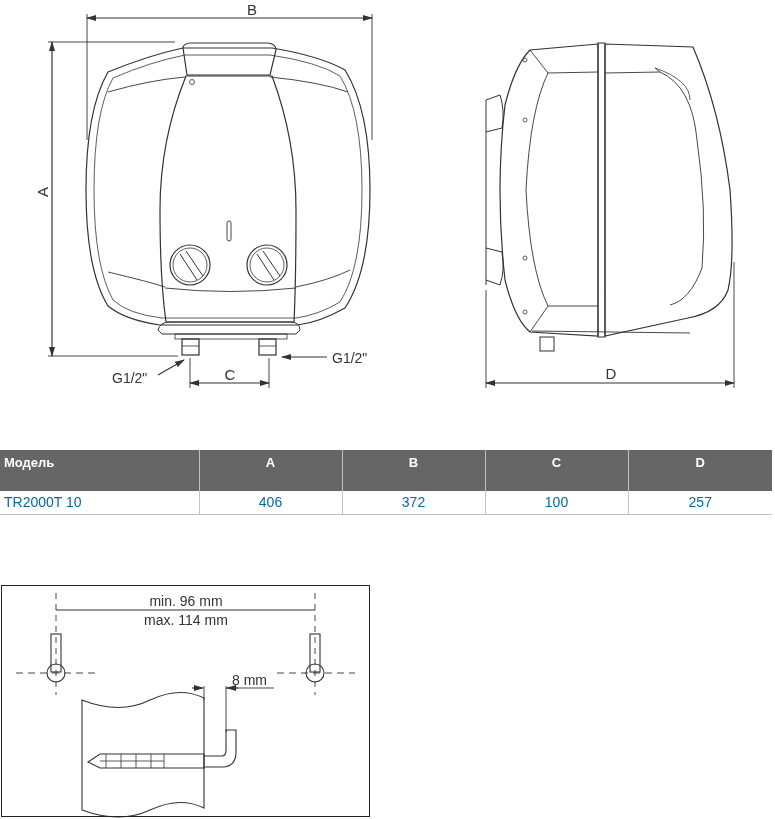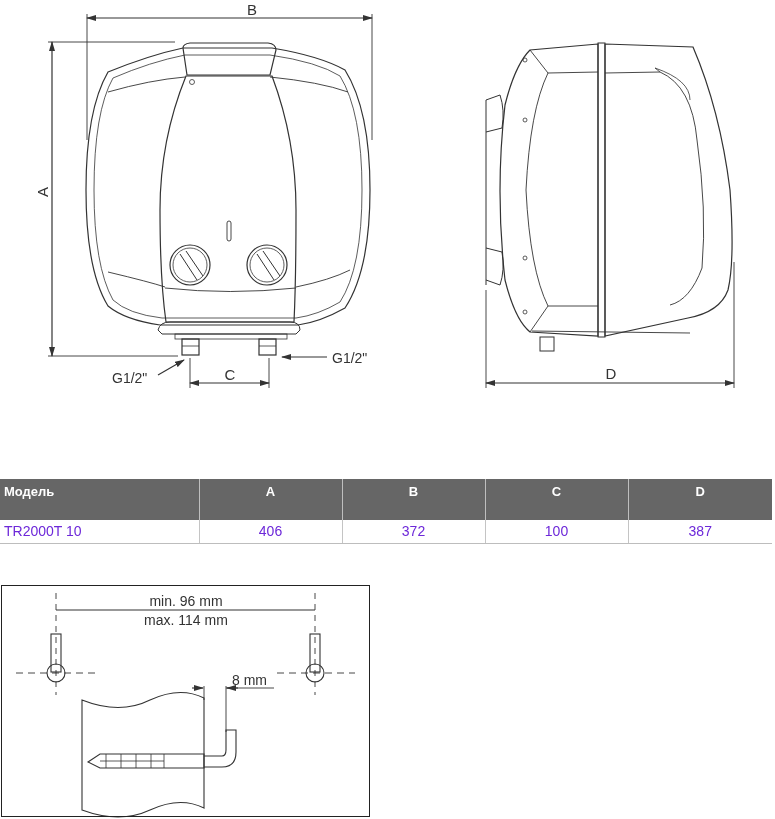--- a/index.html
+++ b/index.html
@@ -1,23 +1,23 @@
 <!DOCTYPE html>
 <html><head>
   <meta charset="utf-8">
   <style>
     html, body { margin: 0; padding: 0; background: #ffffff; }
     body { width: 775px; height: 819px; position: relative; overflow: hidden; font-family: "Liberation Sans", sans-serif; color: #222; }
     .drawing { position: absolute; left: 0; top: 0; }
     .lbl { font-family: "Liberation Sans", sans-serif; fill: #333; }
-    .spec-table { position: absolute; left: 0; top: 479px; width: 772px; border-collapse: collapse; table-layout: fixed; }
+    .spec-table { position: absolute; left: 0; top: 450px; width: 772px; border-collapse: collapse; table-layout: fixed; }
     .spec-table th { background: #666666; color: #ffffff; font-family: "Liberation Sans", sans-serif; font-weight: bold; font-size: 13px; height: 41px; vertical-align: top; padding: 5px 4px 0 4px; border-right: 1px solid #bfbfbf; text-align: center; box-sizing: border-box; }
     .spec-table th:first-child { text-align: left; }
     .spec-table th:last-child { border-right: none; }
-    .spec-table td { font-family: "Liberation Sans", sans-serif; font-size: 14px; height: 23px; padding: 0 4px; text-align: center; border-right: 1px solid #c4c4c4; border-bottom: 1px solid #bdbdbd; color: #6d28d9; box-sizing: border-box; }
+    .spec-table td { font-family: "Liberation Sans", sans-serif; font-size: 14px; height: 23px; padding: 0 4px; text-align: center; border-right: 1px solid #c4c4c4; border-bottom: 1px solid #bdbdbd; color: #0369a1; box-sizing: border-box; }
     .spec-table td:first-child { text-align: left; }
     .spec-table td:last-child { border-right: none; }
     .spec-table tr.row-alt td { background: #cccccc; }
     .spec-table tr.row-plain td { background: #ffffff; }
     .mount-box { position: absolute; left: 1px; top: 585px; width: 369px; height: 232px; border: 1.5px solid #222; box-sizing: border-box; }
   </style>
 </head>
 <body>
 
 <svg class="drawing" width="775" height="819" viewBox="0 0 775 819" xmlns="http://www.w3.org/2000/svg">
@@ -181,16 +181,16 @@
       <th>C</th>
       <th>D</th>
     </tr>
   </thead>
   <tbody>
     <tr class="row-plain">
       <td>TR2000T 10</td>
       <td>406</td>
       <td>372</td>
       <td>100</td>
-      <td>387</td>
+      <td>257</td>
     </tr>
   </tbody>
 </table>
 
 </body></html>

